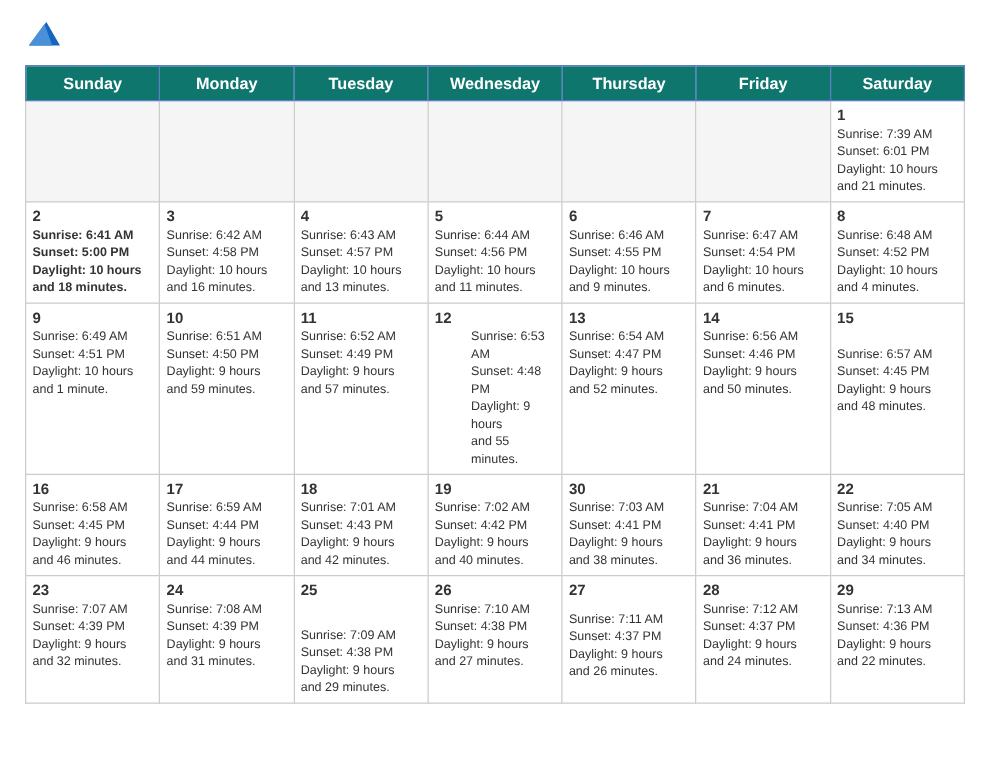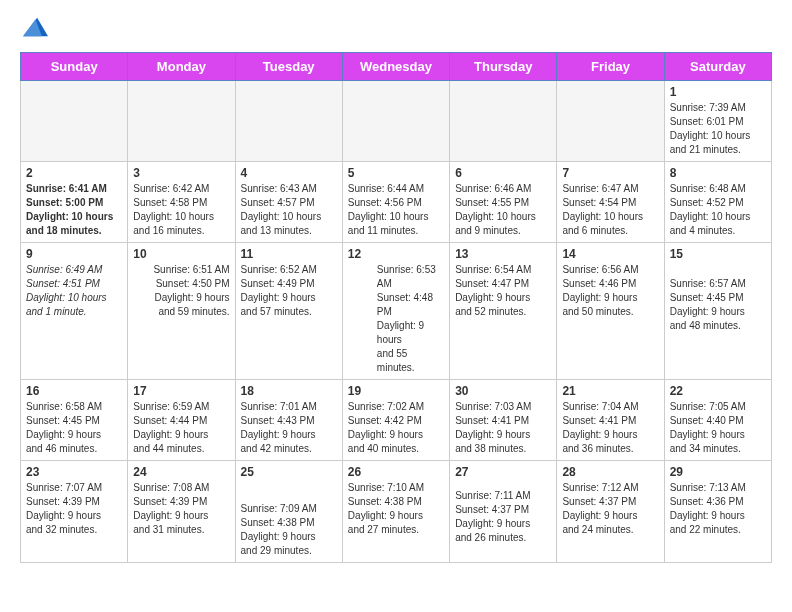--- a/index.html
+++ b/index.html
@@ -31,21 +31,21 @@
       font-size: 16px;
       font-weight: normal;
       color: #555;
     }
     table {
       width: 100%;
       border-collapse: collapse;
       table-layout: fixed;
     }
     thead tr th {
-      background: #d946ef;
+      background: #0f766e;
       color: #fff;
       font-size: 13px;
       font-weight: bold;
       padding: 6px 4px;
       text-align: center;
       border: 1px solid #5a80c5;
     }
     tbody tr td {
       border: 1px solid #ccc;
       vertical-align: top;
@@ -192,28 +192,28 @@
             <span class="day-num">8</span>
             <div class="day-info" style="white-space: pre-line;">Sunrise: 6:48 AM
 Sunset: 4:52 PM
 Daylight: 10 hours
 and 4 minutes.</div>
           </td>
         </tr>
         <tr>
           <td>
             <span class="day-num">9</span>
-            <div class="day-info" style="white-space: pre-line; font-style: italic;">Sunrise: 6:49 AM
+            <div class="day-info" style="white-space: pre-line;">Sunrise: 6:49 AM
 Sunset: 4:51 PM
 Daylight: 10 hours
 and 1 minute.</div>
           </td>
           <td>
             <span class="day-num">10</span>
-            <div class="day-info" style="white-space: pre-line; text-align: right;">Sunrise: 6:51 AM
+            <div class="day-info" style="white-space: pre-line;">Sunrise: 6:51 AM
 Sunset: 4:50 PM
 Daylight: 9 hours
 and 59 minutes.</div>
           </td>
           <td>
             <span class="day-num">11</span>
             <div class="day-info" style="white-space: pre-line;">Sunrise: 6:52 AM
 Sunset: 4:49 PM
 Daylight: 9 hours
 and 57 minutes.</div>

